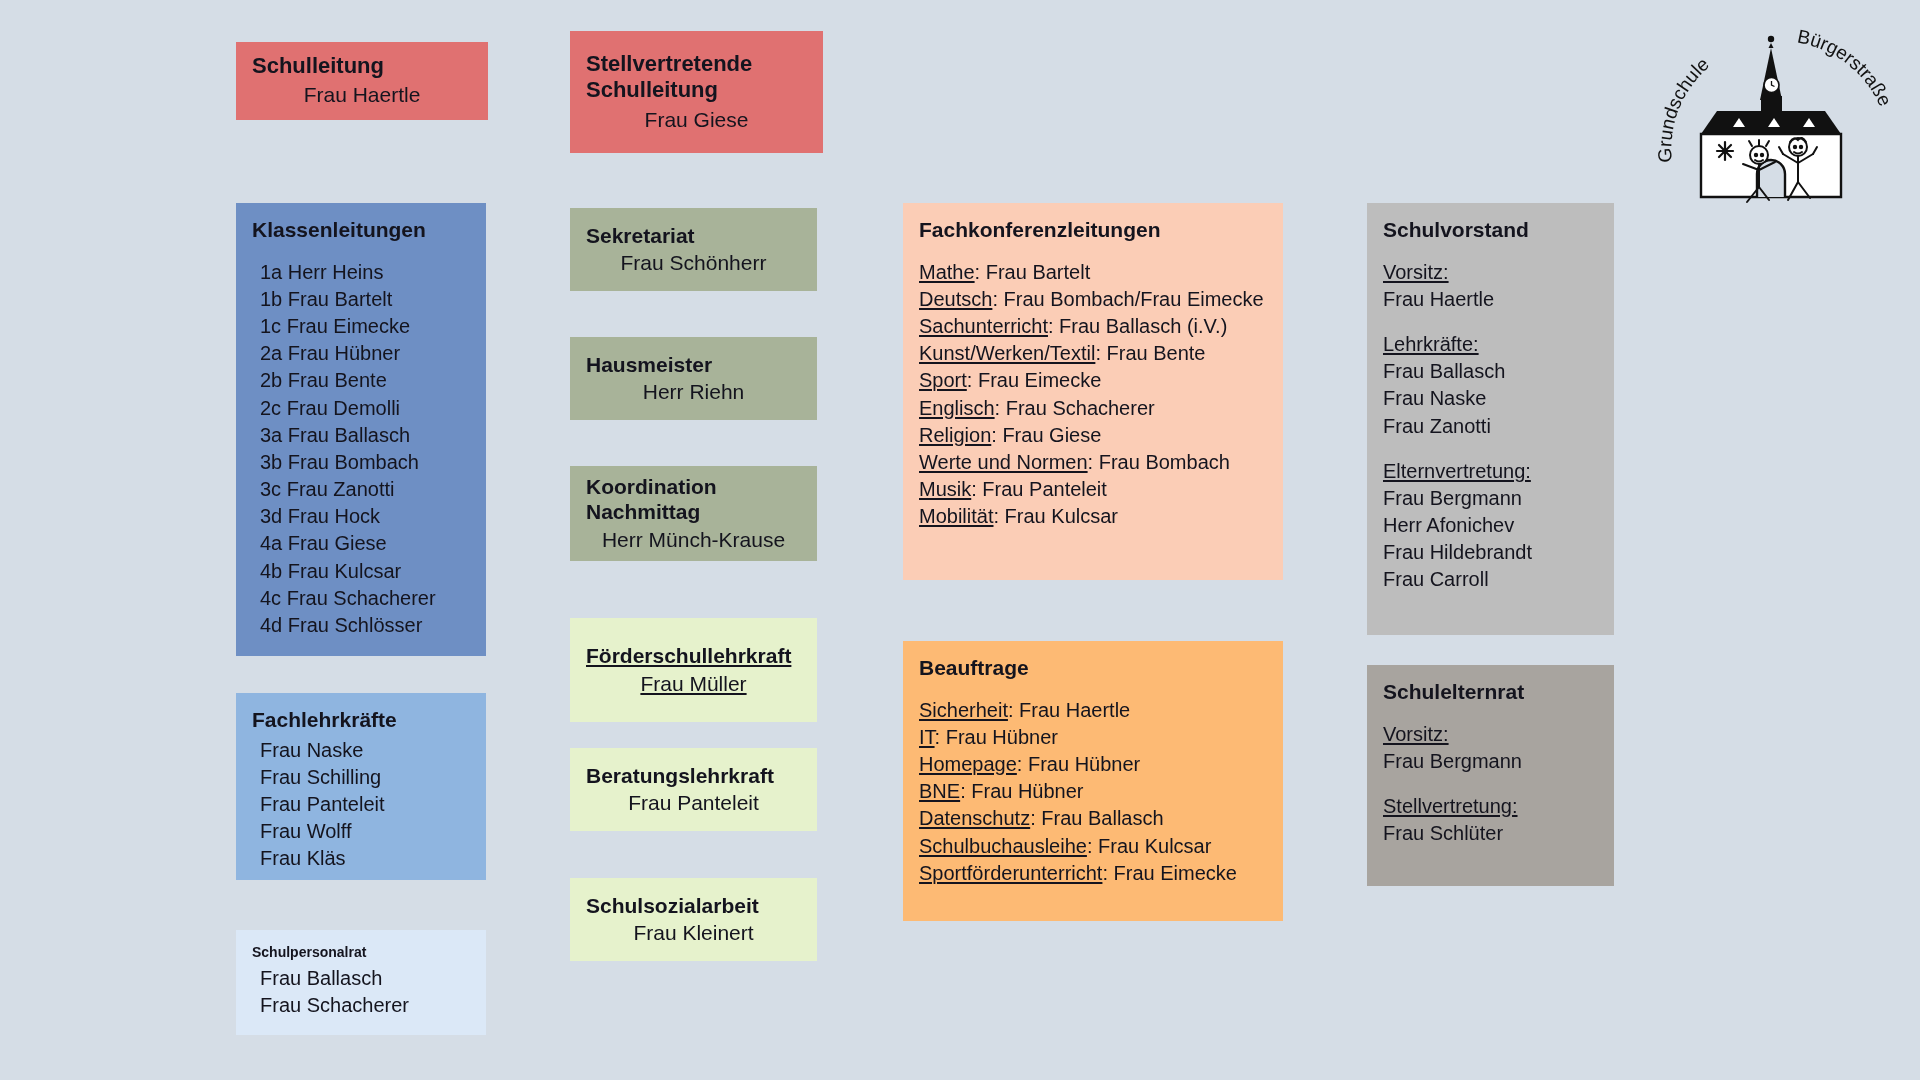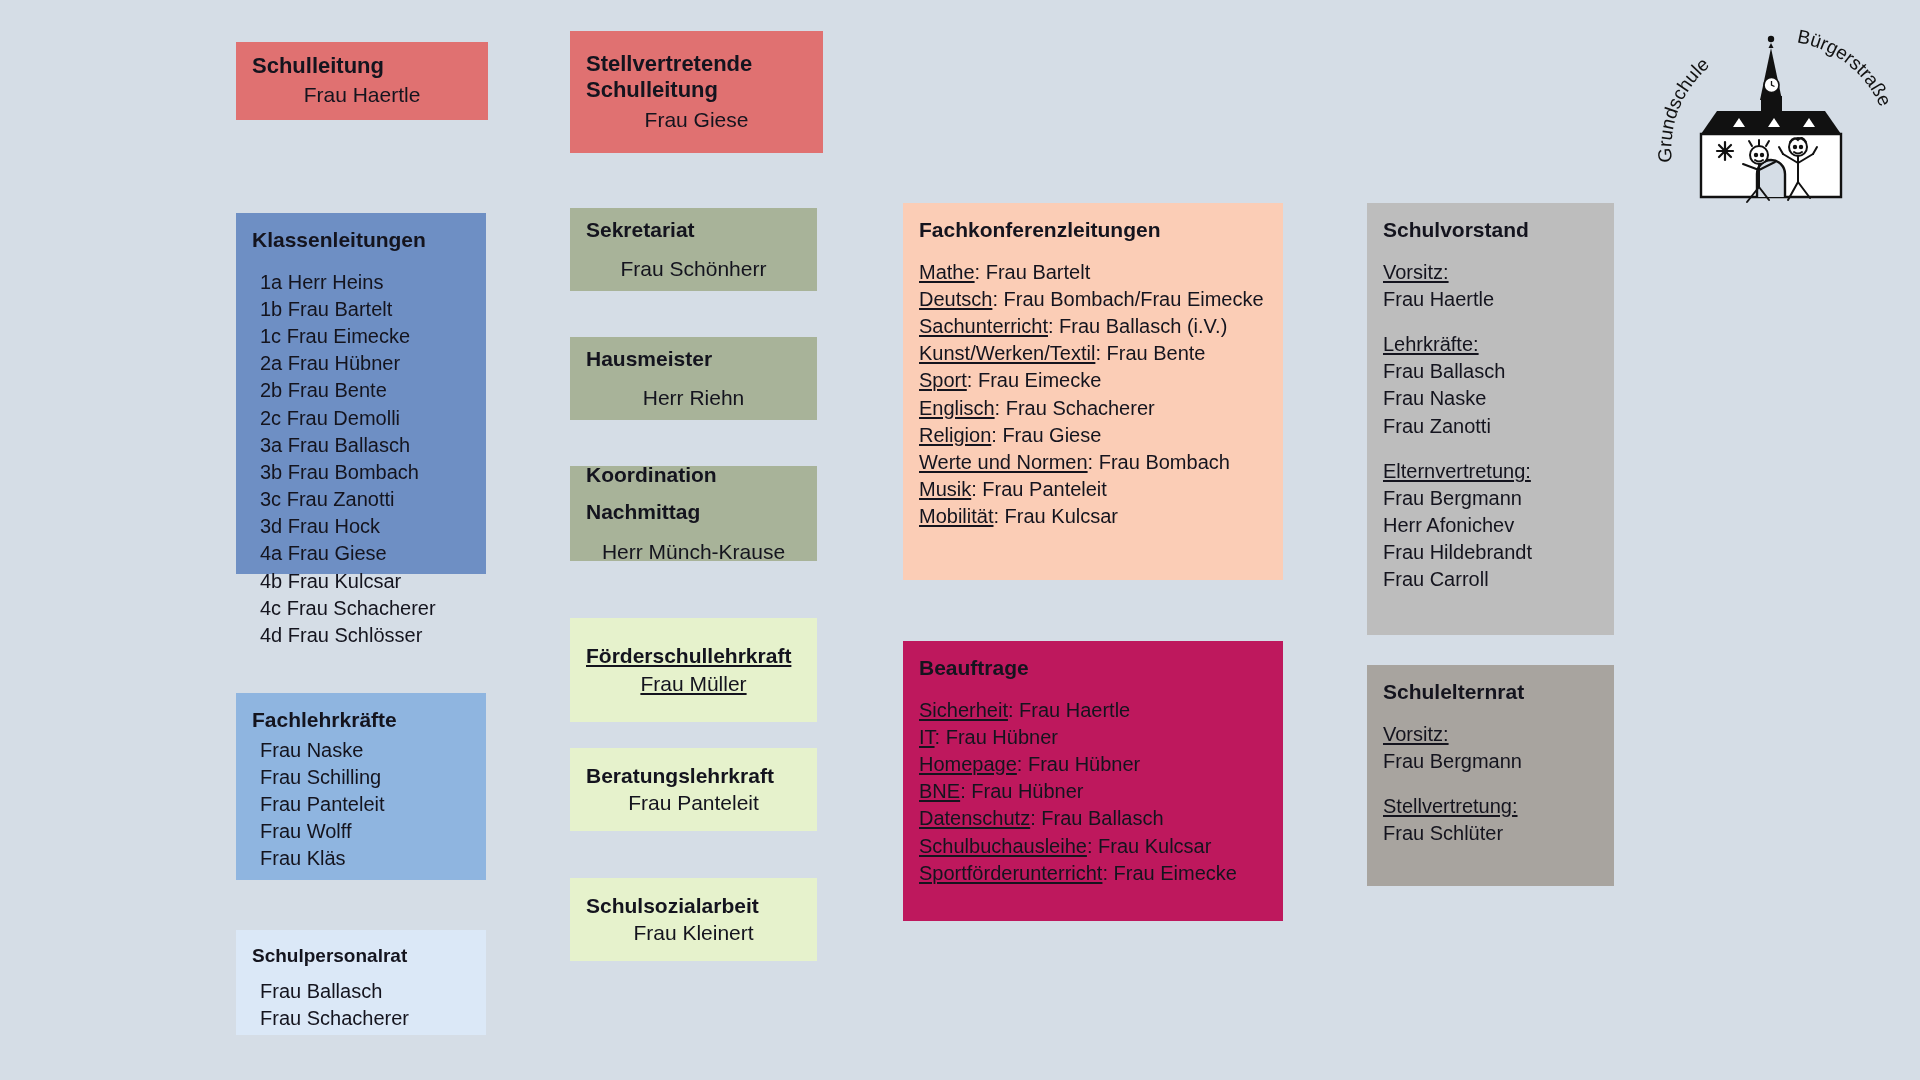--- a/index.html
+++ b/index.html
@@ -63,42 +63,42 @@
 
   #box-stellv {
     left: 570px; top: 31px; width: 253px; height: 122px;
     display: flex; flex-direction: column; justify-content: center;
   }
   #box-stellv .title { font-size: 22px; }
   #box-stellv .sub { font-size: 21px; margin-top: 3px; }
 
   
   #box-klassenleitungen {
-    left: 236px; top: 213px; width: 250px; height: 361px;
+    left: 236px; top: 203px; width: 250px; height: 453px;
     background: #6e8fc4;
   }
   #box-klassenleitungen .title { font-size: 21px; margin-bottom: 16px; }
   #box-klassenleitungen .list li { font-size: 20px; padding-left: 8px; }
 
   #box-fachlehrkraefte {
     left: 236px; top: 693px; width: 250px; height: 187px;
     background: #8fb5e0;
   }
   #box-fachlehrkraefte .title { font-size: 21px; margin-bottom: 4px; }
   #box-fachlehrkraefte .list li { font-size: 20px; padding-left: 8px; }
 
   #box-schulpersonalrat {
     left: 236px; top: 930px; width: 250px; height: 105px;
     background: #dbe8f7;
   }
-  #box-schulpersonalrat .title { font-size: 19px; margin-bottom: 11px; }
+  #box-schulpersonalrat .title { font-size: 14px; margin-bottom: 4px; }
   #box-schulpersonalrat .list li { font-size: 20px; padding-left: 8px; }
 
   
-  .green-dark { background: #a8b399; gap: 12px; }
+  .green-dark { background: #a8b399; }
   .green-light { background: #e6f2cc; }
   .mid {
     left: 570px; width: 247px;
     display: flex; flex-direction: column; justify-content: center;
   }
   .mid .title { font-size: 21px; }
   .mid .sub { font-size: 21px; margin-top: 2px; }
 
   #box-sekretariat { top: 208px; height: 83px; }
   #box-hausmeister { top: 337px; height: 83px; }
@@ -245,21 +245,21 @@
       <li class="kv"><span class="k">Kunst/Werken/Textil</span><span>: </span><span>Frau Bente</span></li>
       <li class="kv"><span class="k">Sport</span><span>: </span><span>Frau Eimecke</span></li>
       <li class="kv"><span class="k">Englisch</span><span>: </span><span>Frau Schacherer</span></li>
       <li class="kv"><span class="k">Religion</span><span>: </span><span>Frau Giese</span></li>
       <li class="kv"><span class="k">Werte und Normen</span><span>: </span><span>Frau Bombach</span></li>
       <li class="kv"><span class="k">Musik</span><span>: </span><span>Frau Panteleit</span></li>
       <li class="kv"><span class="k">Mobilität</span><span>: </span><span>Frau Kulcsar</span></li>
     </ul>
   </div>
 
-  <div class="box" id="box-beauftrage" style="background: #be185d;">
+  <div class="box" id="box-beauftrage" style="background: #fdba74;">
     <span class="title">Beauftrage</span>
     <ul class="list">
       <li class="kv"><span class="k">Sicherheit</span><span>: </span><span>Frau Haertle</span></li>
       <li class="kv"><span class="k">IT</span><span>: </span><span>Frau Hübner</span></li>
       <li class="kv"><span class="k">Homepage</span><span>: </span><span>Frau Hübner</span></li>
       <li class="kv"><span class="k">BNE</span><span>: </span><span>Frau Hübner</span></li>
       <li class="kv"><span class="k">Datenschutz</span><span>: </span><span>Frau Ballasch</span></li>
       <li class="kv"><span class="k">Schulbuchausleihe</span><span>: </span><span>Frau Kulcsar</span></li>
       <li class="kv"><span class="k">Sportförderunterricht</span><span>: </span><span>Frau Eimecke</span></li>
     </ul>

